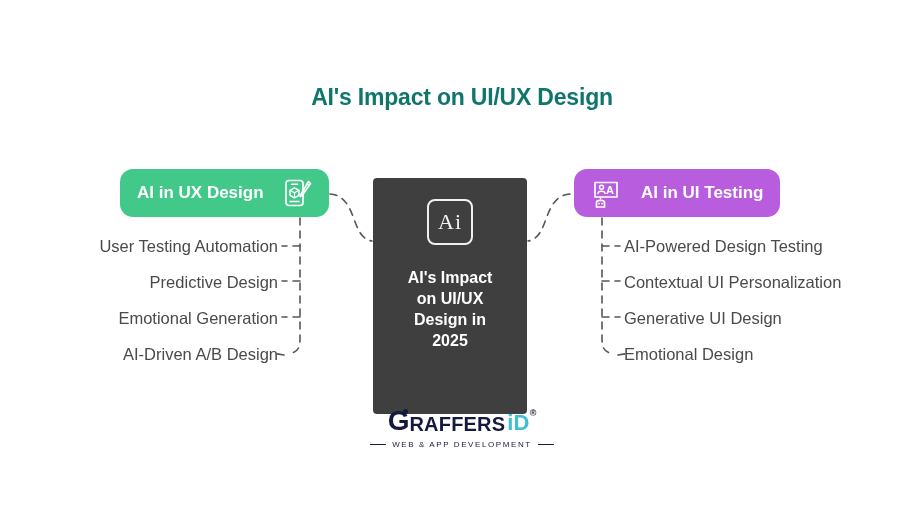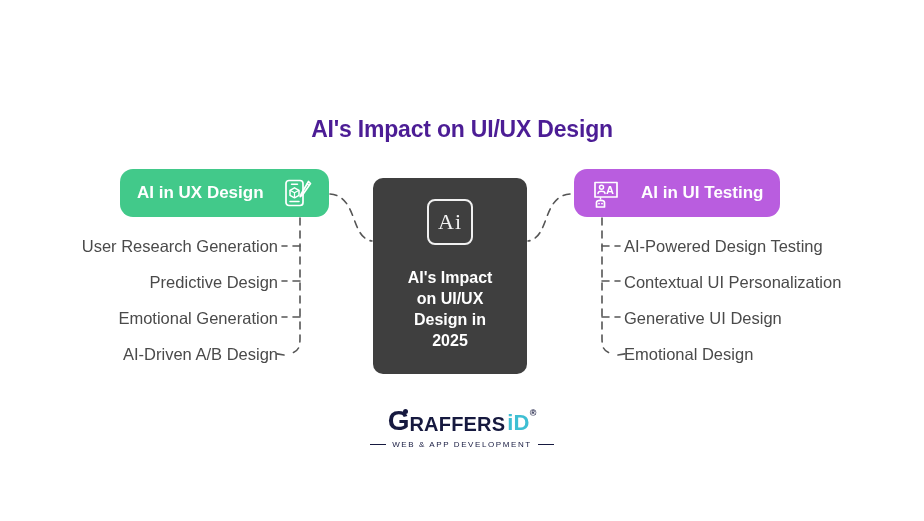--- a/index.html
+++ b/index.html
@@ -15,23 +15,22 @@
     background: #ffffff;
   }
 
   
   .title {
     position: absolute;
     top: 84px; left: 0; width: 924px;
     text-align: center;
     font-size: 23px;
     font-weight: bold;
-    color: #4c1d95;
+    color: #0f766e;
     letter-spacing: -0.2px;
-    margin-top: 32px;
   }
 
   
   .connectors {
     position: absolute;
     top: 0; left: 0;
     width: 924px; height: 521px;
     pointer-events: none;
   }
 
@@ -56,23 +55,23 @@
   .pill-ui {
     left: 574px; top: 169px;
     background: #b95ddf;
   }
   .pill-icon { display: block; flex: 0 0 auto; }
 
   
   .center-card {
     position: absolute;
     left: 373px; top: 178px;
-    width: 154px; height: 196px;
+    width: 154px; height: 236px;
     background: #3f3f3f;
-    border-radius: 10px;
+    border-radius: 4px;
     display: flex;
     flex-direction: column;
     align-items: center;
     padding-top: 21px;
   }
   .ai-badge {
     width: 46px; height: 46px;
     border: 2px solid #f0f0f0;
     border-radius: 8px;
     display: flex;
@@ -236,21 +235,21 @@
     <div class="ai-badge">
       <span>Ai</span>
     </div>
     <div class="center-text">AI's Impact
 on UI/UX
 Design in
 2025</div>
   </div>
 
   <div class="leaf-list left">
-    <div class="leaf-item">User Research Generation</div>
+    <div class="leaf-item">User Testing Automation</div>
     <div class="leaf-item">Predictive Design</div>
     <div class="leaf-item">Emotional Generation</div>
     <div class="leaf-item">AI-Driven A/B Design</div>
   </div>
 
   <div class="leaf-list right">
     <div class="leaf-item">AI-Powered Design Testing</div>
     <div class="leaf-item">Contextual UI Personalization</div>
     <div class="leaf-item">Generative UI Design</div>
     <div class="leaf-item">Emotional Design</div>

